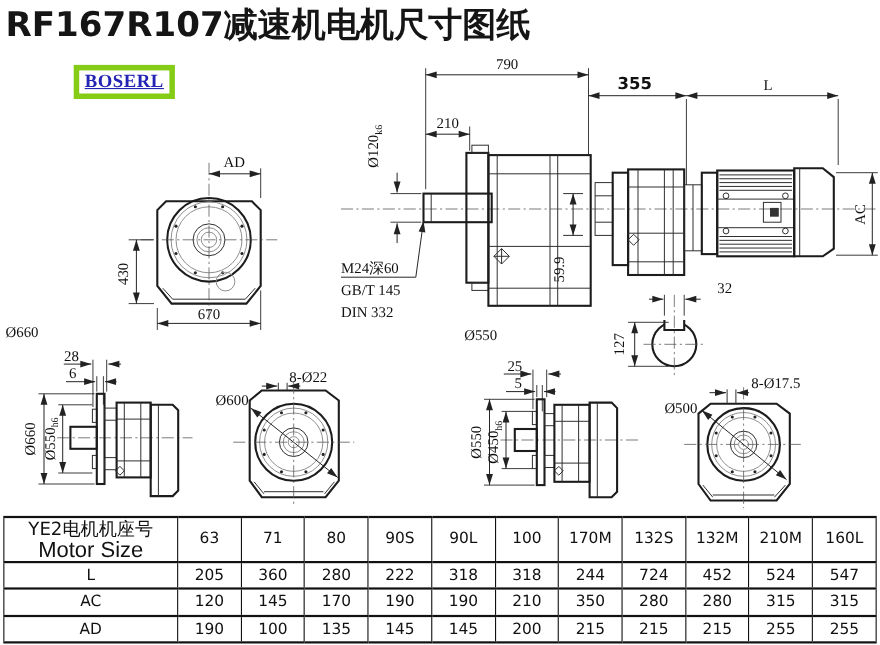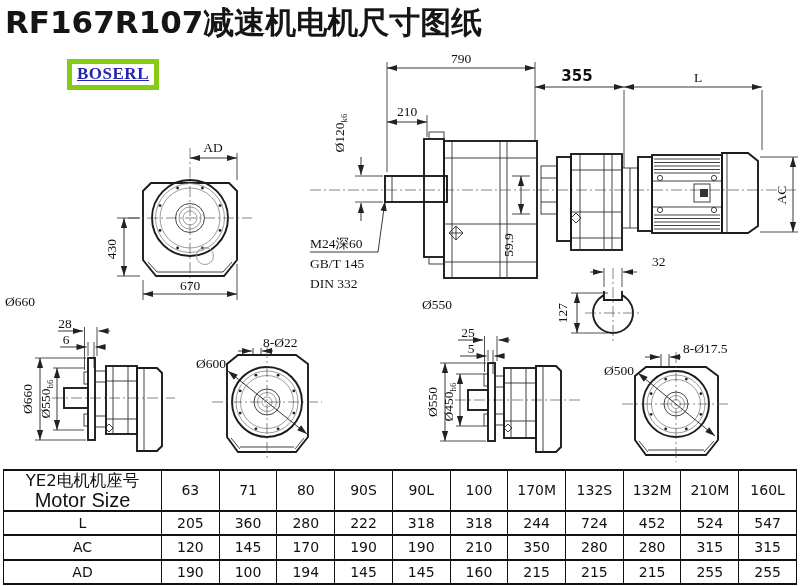--- a/index.html
+++ b/index.html
@@ -353,24 +353,24 @@
         <td class="num">350</td>
         <td class="num">280</td>
         <td class="num">280</td>
         <td class="num">315</td>
         <td class="num">315</td>
       </tr>
       <tr class="dr">
         <td class="rl">AD</td>
         <td class="num">190</td>
         <td class="num">100</td>
-        <td class="num">194</td>
+        <td class="num">135</td>
         <td class="num">145</td>
         <td class="num">145</td>
-        <td class="num">160</td>
+        <td class="num">200</td>
         <td class="num">215</td>
         <td class="num">215</td>
         <td class="num">215</td>
         <td class="num">255</td>
         <td class="num">255</td>
       </tr>
     </tbody>
   </table>
 
 </div>

